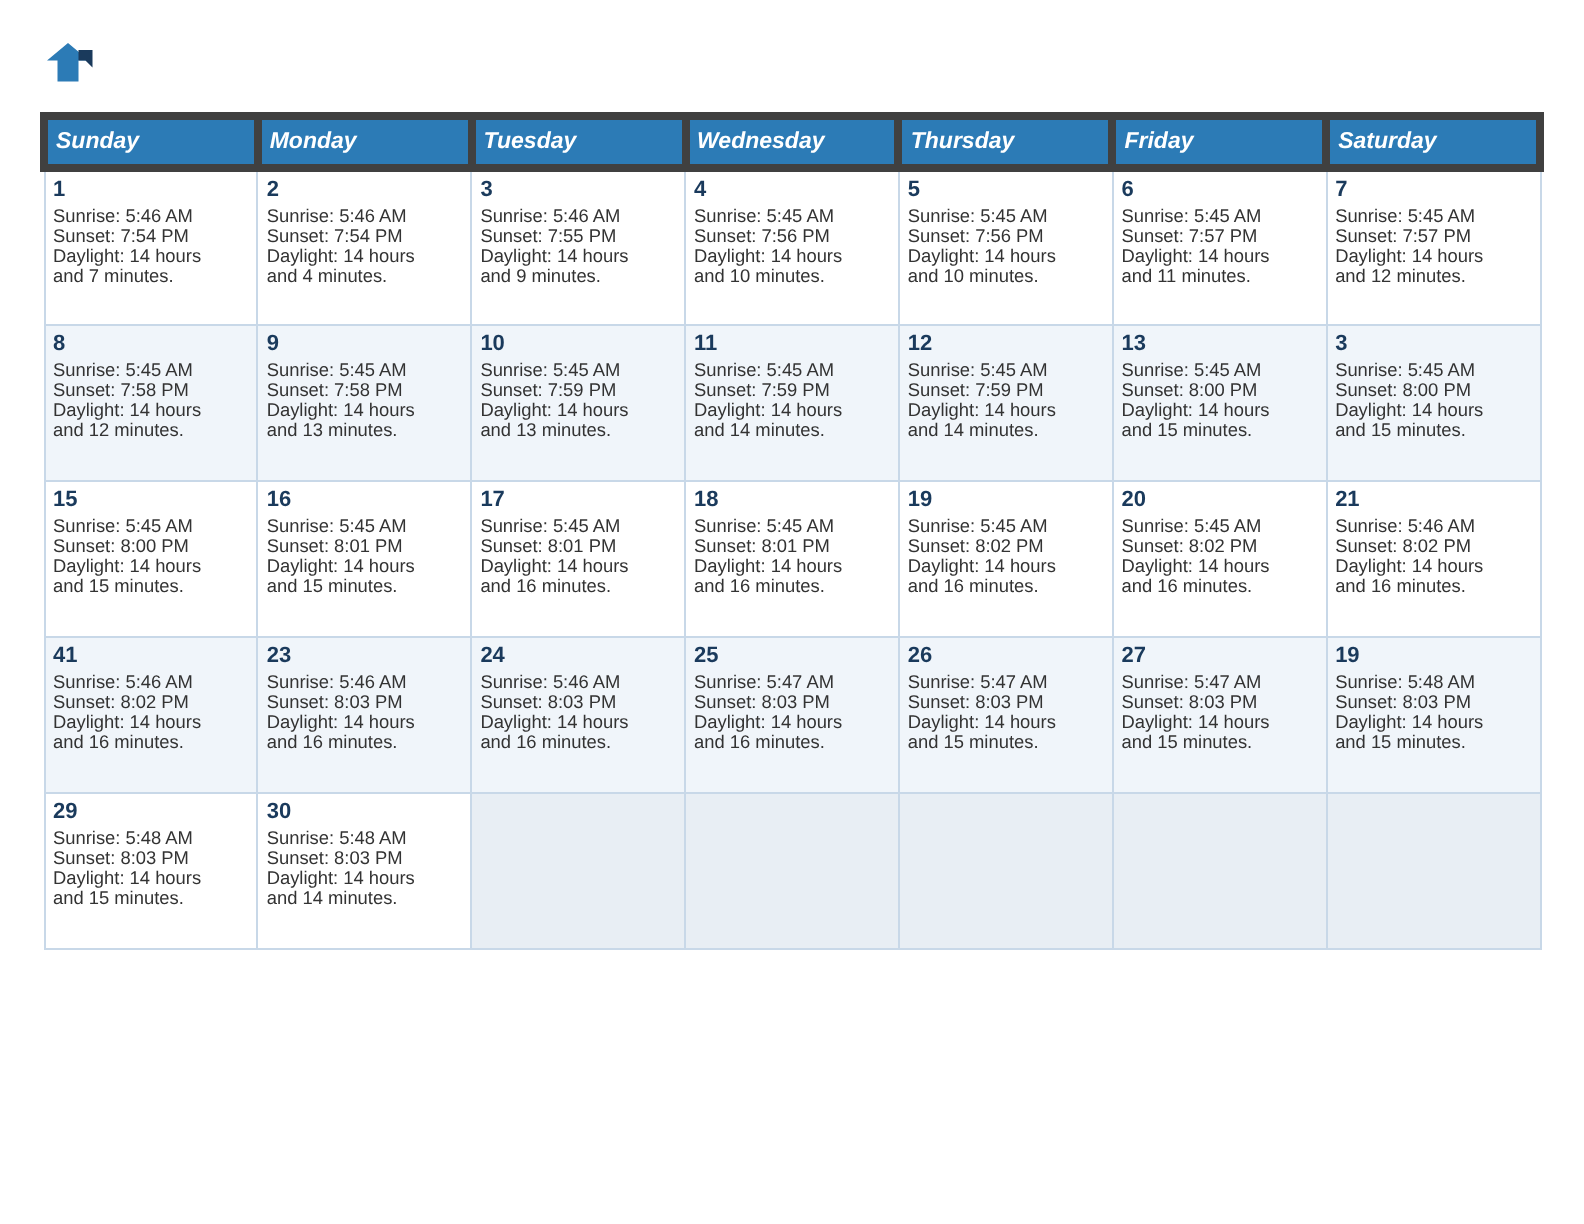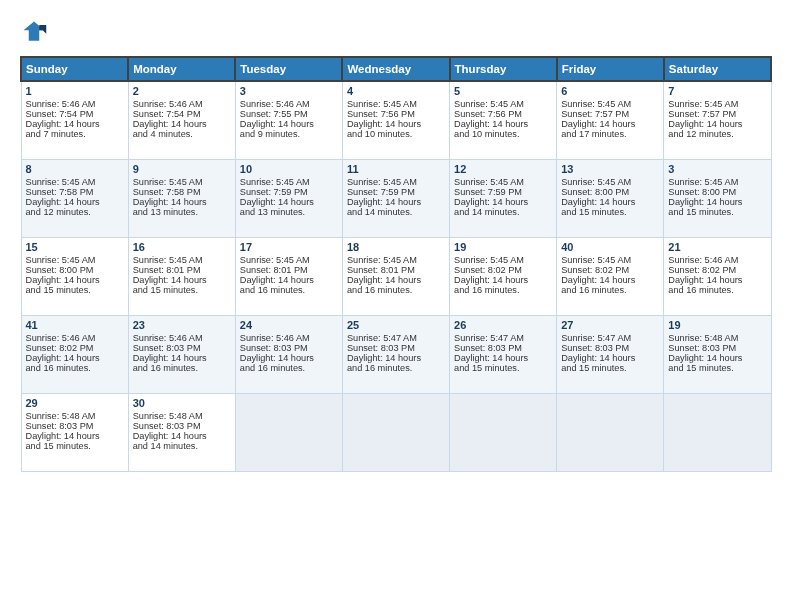--- a/index.html
+++ b/index.html
@@ -48,21 +48,22 @@
       border-collapse: collapse;
       table-layout: fixed;
     }
     thead tr th {
       background: #2c7bb6;
       color: #fff;
       font-size: 11.5px;
       font-weight: bold;
       padding: 5px 4px;
       text-align: left;
-      border: 2px solid #404040;
+      border: 4px solid #404040;
+      font-style: italic;
     }
     tbody tr td {
       vertical-align: top;
       font-size: 9.2px;
       color: #333;
       padding: 3px 4px;
       border: 1px solid #c8d8e8;
       height: 78px;
       background: #fff;
     }
@@ -148,21 +149,21 @@
             <div>Sunrise: 5:45 AM</div>
             <div>Sunset: 7:56 PM</div>
             <div>Daylight: 14 hours</div>
             <div>and 10 minutes.</div>
           </td>
           <td>
             <span class="day-num">6</span>
             <div>Sunrise: 5:45 AM</div>
             <div>Sunset: 7:57 PM</div>
             <div>Daylight: 14 hours</div>
-            <div>and 17 minutes.</div>
+            <div>and 11 minutes.</div>
           </td>
           <td>
             <span class="day-num">7</span>
             <div>Sunrise: 5:45 AM</div>
             <div>Sunset: 7:57 PM</div>
             <div>Daylight: 14 hours</div>
             <div>and 12 minutes.</div>
           </td>
         </tr>
         <tr>
@@ -246,21 +247,21 @@
             <div>and 16 minutes.</div>
           </td>
           <td>
             <span class="day-num">19</span>
             <div>Sunrise: 5:45 AM</div>
             <div>Sunset: 8:02 PM</div>
             <div>Daylight: 14 hours</div>
             <div>and 16 minutes.</div>
           </td>
           <td>
-            <span class="day-num">40</span>
+            <span class="day-num">20</span>
             <div>Sunrise: 5:45 AM</div>
             <div>Sunset: 8:02 PM</div>
             <div>Daylight: 14 hours</div>
             <div>and 16 minutes.</div>
           </td>
           <td>
             <span class="day-num">21</span>
             <div>Sunrise: 5:46 AM</div>
             <div>Sunset: 8:02 PM</div>
             <div>Daylight: 14 hours</div>

